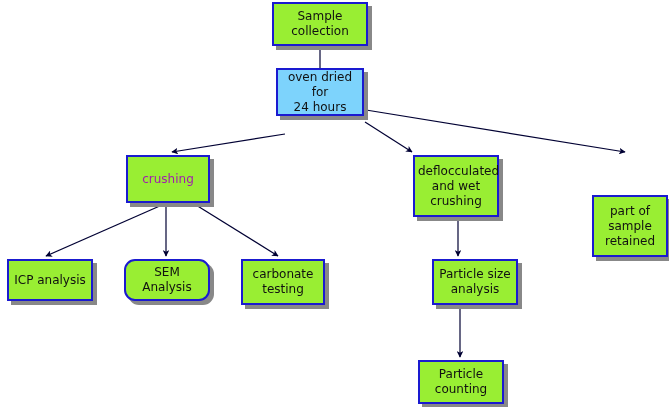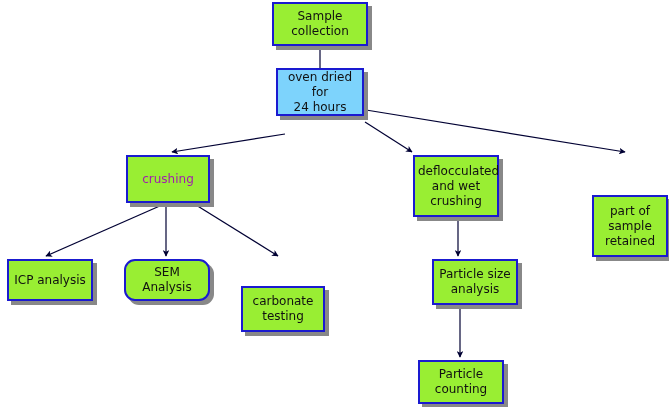--- a/index.html
+++ b/index.html
@@ -79,21 +79,21 @@
 24 hours</span></div>
       <div class="node" style="left: 126px; top: 155px; width: 84px; height: 48px; background: rgb(153, 238, 51); border-color: rgb(26, 26, 208); color: #a21caf; box-shadow: rgb(136, 136, 136) 4px 4px 0px 0px;"><span>crushing</span></div>
       <div class="node" style="left: 413px; top: 155px; width: 86px; height: 62px; background: rgb(153, 238, 51); border-color: rgb(26, 26, 208); color: rgb(17, 17, 17); box-shadow: rgb(136, 136, 136) 4px 4px 0px 0px;"><span>deflocculated
 and wet
 crushing</span></div>
       <div class="node" style="left: 592px; top: 155px; width: 76px; height: 62px; background: rgb(153, 238, 51); border-color: rgb(26, 26, 208); color: rgb(17, 17, 17); box-shadow: rgb(136, 136, 136) 4px 4px 0px 0px; margin-top: 40px;"><span>part of
 sample
 retained</span></div>
       <div class="node" style="left: 7px; top: 259px; width: 86px; height: 42px; background: rgb(153, 238, 51); border-color: rgb(26, 26, 208); color: rgb(17, 17, 17); box-shadow: rgb(136, 136, 136) 4px 4px 0px 0px;"><span>ICP analysis</span></div>
       <div class="node" style="left: 124px; top: 259px; width: 86px; height: 42px; background: rgb(153, 238, 51); border-color: rgb(26, 26, 208); color: rgb(17, 17, 17); box-shadow: rgb(136, 136, 136) 4px 4px 0px 0px; border-radius: 11px;"><span>SEM Analysis</span></div>
-      <div class="node" style="left: 241px; top: 259px; width: 84px; height: 46px; background: rgb(153, 238, 51); border-color: rgb(26, 26, 208); color: rgb(17, 17, 17); box-shadow: rgb(136, 136, 136) 4px 4px 0px 0px; margin-top: 27px;"><span>carbonate
+      <div class="node" style="left: 241px; top: 259px; width: 84px; height: 46px; background: rgb(153, 238, 51); border-color: rgb(26, 26, 208); color: rgb(17, 17, 17); box-shadow: rgb(136, 136, 136) 4px 4px 0px 0px;"><span>carbonate
 testing</span></div>
       <div class="node" style="left: 432px; top: 259px; width: 86px; height: 46px; background: rgb(153, 238, 51); border-color: rgb(26, 26, 208); color: rgb(17, 17, 17); box-shadow: rgb(136, 136, 136) 4px 4px 0px 0px;"><span>Particle size
 analysis</span></div>
       <div class="node" style="left: 418px; top: 360px; width: 86px; height: 44px; background: rgb(153, 238, 51); border-color: rgb(26, 26, 208); color: rgb(17, 17, 17); box-shadow: rgb(136, 136, 136) 4px 4px 0px 0px;"><span>Particle
 counting</span></div>
     </div>
 
 </div>
 
 </body></html>

